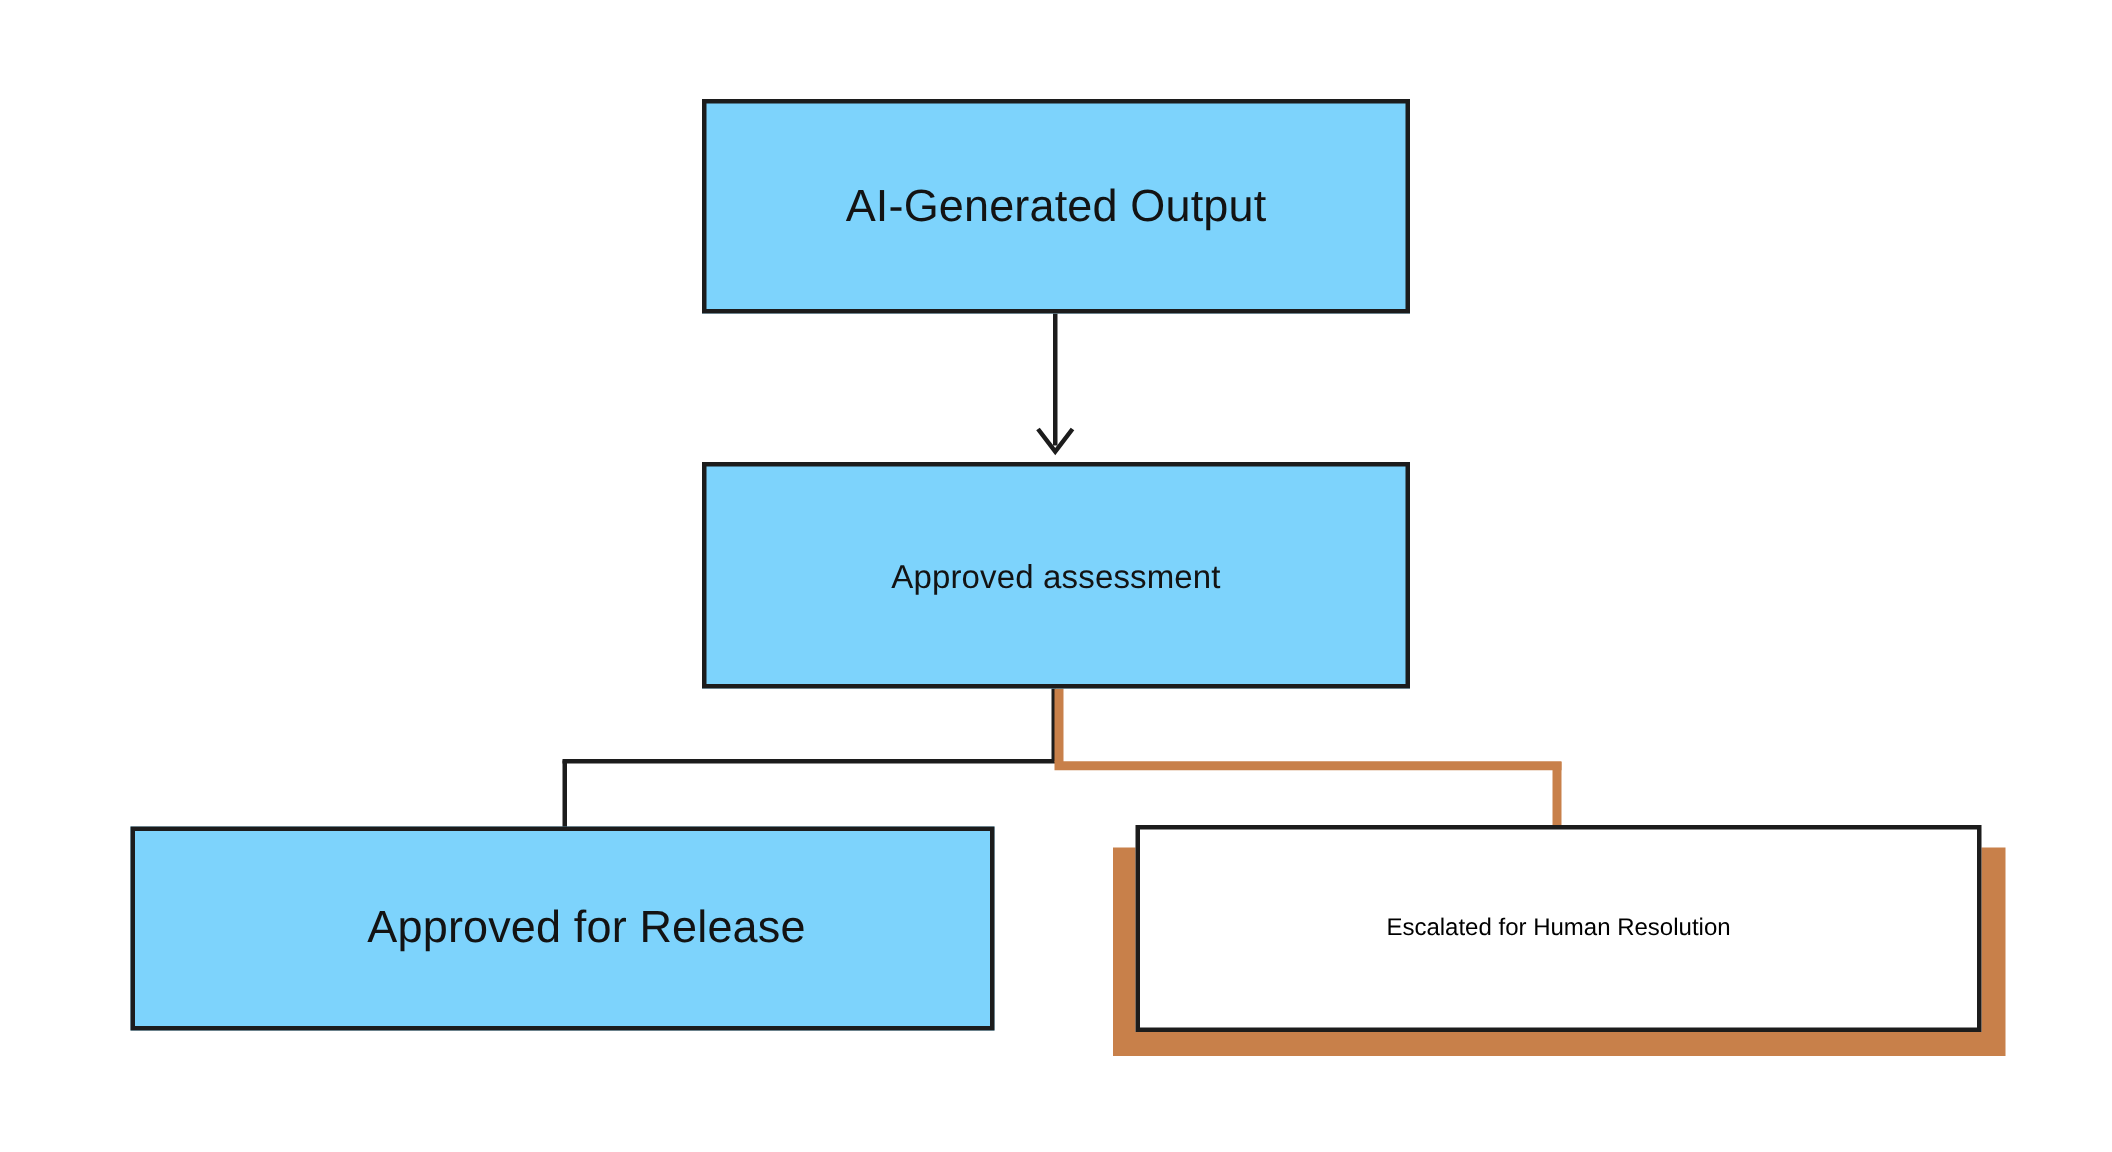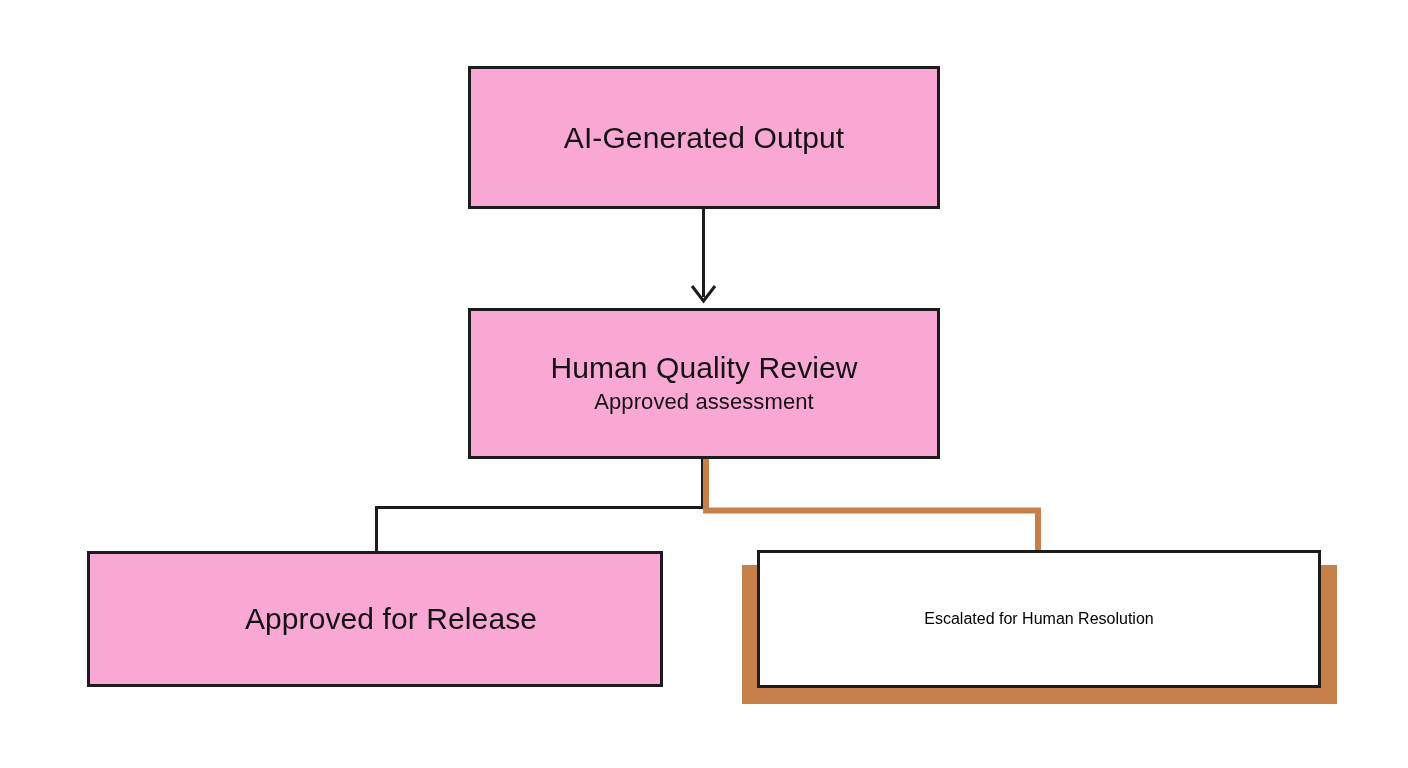--- a/index.html
+++ b/index.html
@@ -23,21 +23,21 @@
     position: absolute;
     left: 0;
     top: 0;
     width: 1408px;
     height: 768px;
   }
   
   .node {
     position: absolute;
     box-sizing: border-box;
-    background: #f9a8d4;
+    background: #7dd3fc;
     border: 3px solid #1c1c1c;
     display: flex;
     flex-direction: column;
     align-items: center;
     justify-content: center;
     text-align: center;
   }
   .node .title {
     color: #131313;
     font-size: 30px;
@@ -132,21 +132,20 @@
       <line x1="703" y1="510.5" x2="1041" y2="510.5" stroke="#c8804a" stroke-width="6"></line>
       <line x1="1038" y1="508" x2="1038" y2="551" stroke="#c8804a" stroke-width="6"></line>
     </g>
   </svg>
 
   <div class="node" id="node-source">
     <div class="title">AI-Generated Output</div>
   </div>
 
   <div class="node" id="node-review">
-    <div class="title">Human Quality Review</div>
     <div class="subtitle">Approved assessment</div>
   </div>
 
   <div class="node" id="node-approved">
     <div class="title">Approved for Release</div>
   </div>
 
   <div id="node-escalated-wrap">
     <div id="node-escalated-shadow"></div>
     <div id="node-escalated">

